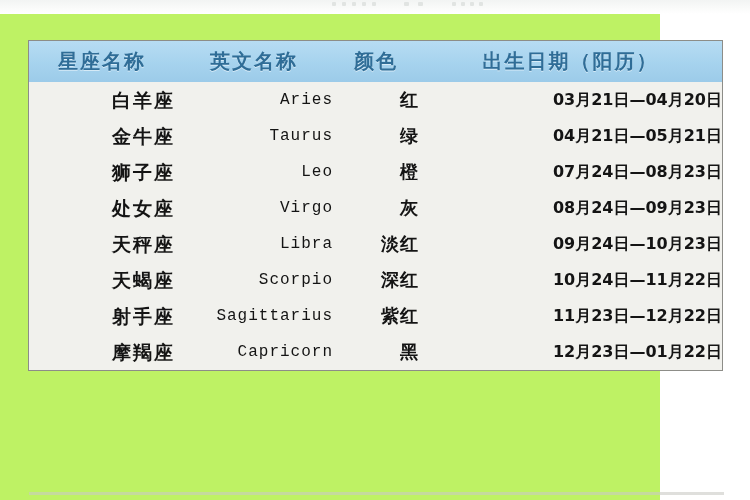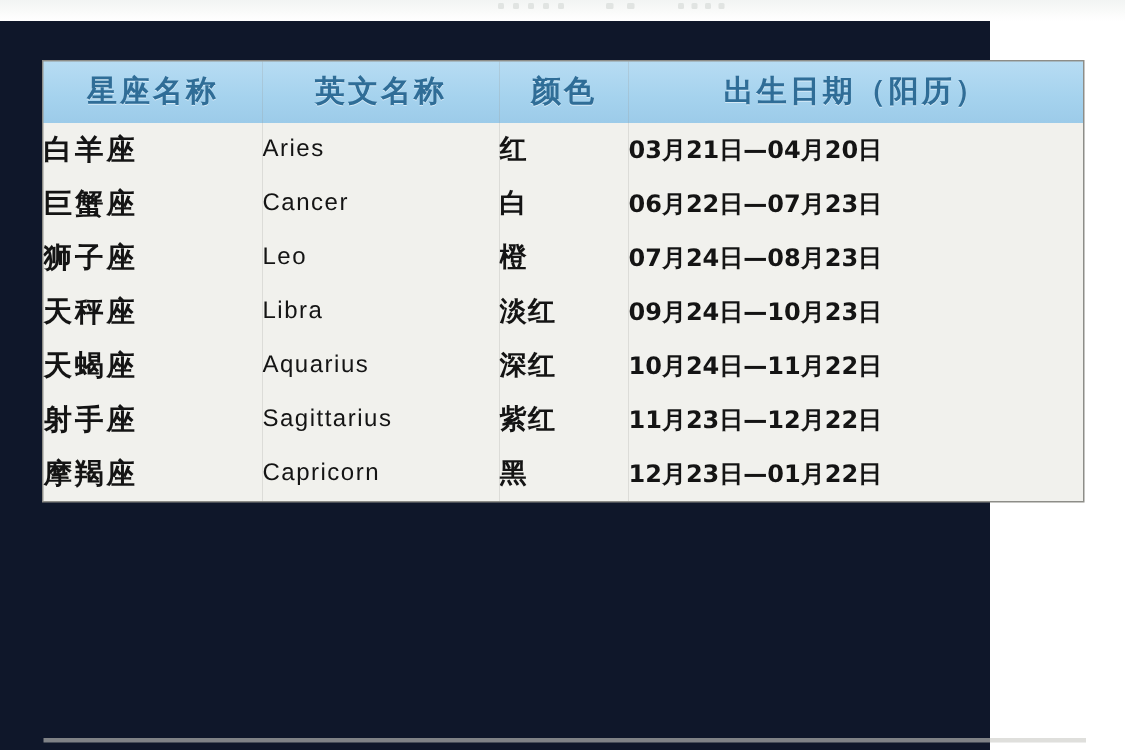--- a/index.html
+++ b/index.html
@@ -11,21 +11,21 @@
     height: 500px;
     overflow: hidden;
     background: #ffffff;
     font-family: "Liberation Sans", sans-serif;
   }
 
   #page {
     position: relative;
     width: 660px;
     height: 500px;
-    background: #0f172a;
+    background: #bef264;
   }
 
   
   #top-artifact {
     position: absolute;
     left: 0;
     top: 0;
     width: 750px;
     height: 14px;
     background: linear-gradient(180deg, #f2f4f3 0%, #fafbfa 60%, #ffffff 100%);
@@ -53,21 +53,21 @@
   }
 
   #zodiac-table td, #zodiac-table th {
     border: 0;
     padding: 0;
   }
 
   .cell {
     height: 36px;
     line-height: 36px;
-    text-align: left;
+    text-align: right;
     background: #f1f1ed;
     border-top: 1px solid #ffffff;
     border-left: 1px solid #ffffff;
     border-right: 1px solid #7d7d79;
     border-bottom: 1px solid #6f6f6b;
     color: #141414;
     white-space: nowrap;
     overflow: hidden;
   }
 
@@ -92,21 +92,21 @@
   .c-color { width: 86px; margin-top: 10px;  }
   .c-date  { width: 303px; }
 
   .zh {
     font-family: "DejaVu Sans", "Liberation Sans", sans-serif;
     font-size: 19px;
     font-weight: bold;
     letter-spacing: 2px;
   }
   .en {
-    font-family: Liberation Sans, sans-serif;
+    font-family: Liberation Mono, monospace;
     font-size: 16px;
     letter-spacing: 1px;
   }
   .color-zh {
     font-family: "DejaVu Sans", "Liberation Sans", sans-serif;
     font-size: 18px;
     font-weight: bold;
     letter-spacing: 1px;
   }
   .date {
@@ -156,40 +156,46 @@
       </tr>
     </thead>
     <tbody id="table-body">
         <tr>
           <td class="cell c-name zh">白羊座</td>
           <td class="cell c-en en">Aries</td>
           <td class="cell c-color color-zh">红</td>
           <td class="cell c-date date">03月21日—04月20日</td>
         </tr>
         <tr>
-          <td class="cell c-name zh">巨蟹座</td>
-          <td class="cell c-en en">Cancer</td>
-          <td class="cell c-color color-zh">白</td>
-          <td class="cell c-date date">06月22日—07月23日</td>
+          <td class="cell c-name zh">金牛座</td>
+          <td class="cell c-en en">Taurus</td>
+          <td class="cell c-color color-zh">绿</td>
+          <td class="cell c-date date">04月21日—05月21日</td>
         </tr>
         <tr>
           <td class="cell c-name zh">狮子座</td>
           <td class="cell c-en en">Leo</td>
           <td class="cell c-color color-zh">橙</td>
           <td class="cell c-date date">07月24日—08月23日</td>
         </tr>
         <tr>
+          <td class="cell c-name zh">处女座</td>
+          <td class="cell c-en en">Virgo</td>
+          <td class="cell c-color color-zh">灰</td>
+          <td class="cell c-date date">08月24日—09月23日</td>
+        </tr>
+        <tr>
           <td class="cell c-name zh">天秤座</td>
           <td class="cell c-en en">Libra</td>
           <td class="cell c-color color-zh">淡红</td>
           <td class="cell c-date date">09月24日—10月23日</td>
         </tr>
         <tr>
           <td class="cell c-name zh">天蝎座</td>
-          <td class="cell c-en en">Aquarius</td>
+          <td class="cell c-en en">Scorpio</td>
           <td class="cell c-color color-zh">深红</td>
           <td class="cell c-date date">10月24日—11月22日</td>
         </tr>
         <tr>
           <td class="cell c-name zh">射手座</td>
           <td class="cell c-en en">Sagittarius</td>
           <td class="cell c-color color-zh">紫红</td>
           <td class="cell c-date date">11月23日—12月22日</td>
         </tr>
         <tr>

